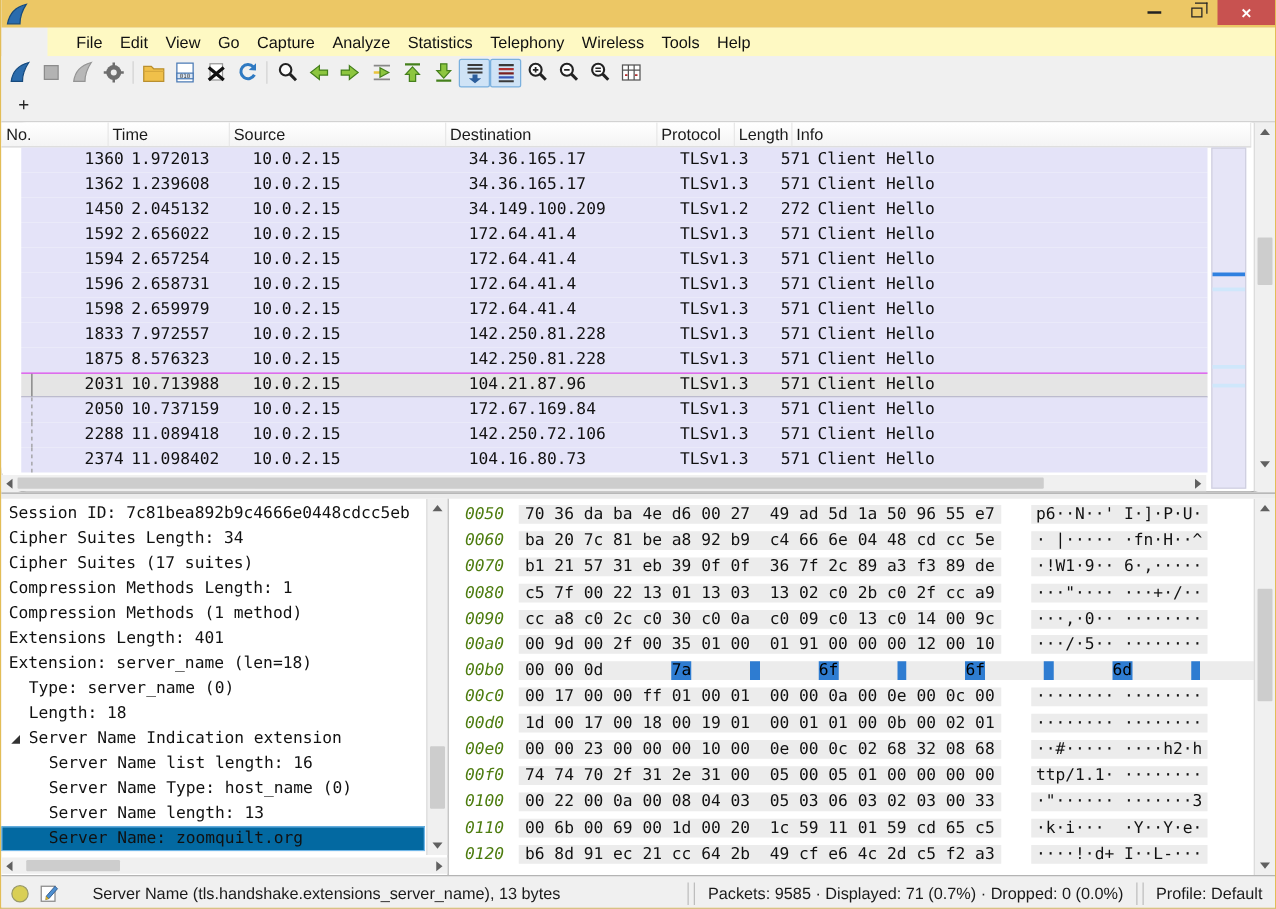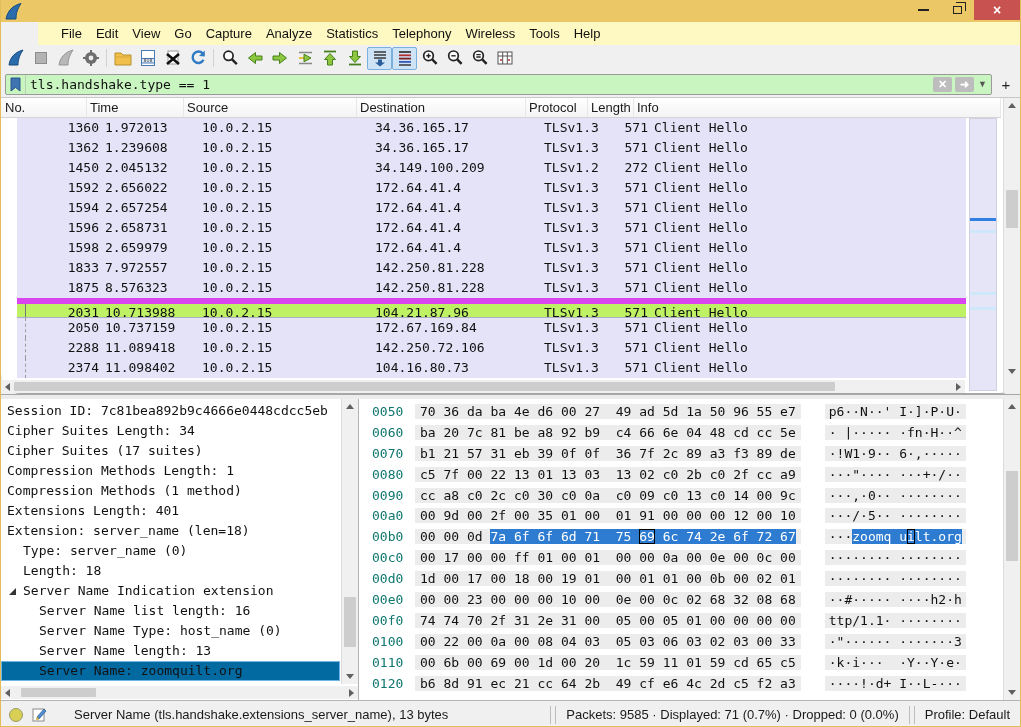--- a/index.html
+++ b/index.html
@@ -37,21 +37,21 @@
   .fdrop{width:13px;text-align:center;color:#555;font-size:9px;margin-left:2px;}
   .fplus{width:20px;height:21px;text-align:center;font-size:15px;color:#222;line-height:21px;margin-left:4px;}
   
   .plist{position:relative;height:296px;background:#fff;border-bottom:1px solid #a6a6a6;border-radius:20px;}
   .pgrid{display:grid;grid-template-columns:86px 97px 173px 169px 62px 46px 1fr;}
   .phead{position:absolute;left:0;top:0;right:19px;height:20px;background:linear-gradient(#fff,#f4f4f4);
        border-bottom:1px solid #d4d4d4;font-size:13px;color:#1a1a1a;}
   .phead span{padding:2px 0 0 3px;border-right:1px solid #e8e8e8;overflow:hidden;white-space:nowrap;}
   .prows{position:absolute;left:16px;top:20px;right:54px;font-family:"DejaVu Sans Mono","Liberation Mono",monospace;font-size:13px;}
   .prow{position:relative;height:20px;line-height:20px;background:#e4e3f8;white-space:nowrap;}
-  .prow.sel{background:#bef264;border-top:6px solid #d946ef;border-bottom:1px solid #aeadc6;line-height:18px;}
+  .prow.sel{background:#e5e5e5;border-top:1px solid #d946ef;border-bottom:1px solid #aeadc6;line-height:18px;}
   .prow span{display:block;overflow:hidden;}
   .c-no{text-align:right;padding-right:4px;}
   .c-time,.c-src,.c-dst,.c-proto{padding-left:2px;}
   .c-len{text-align:right;padding-right:2px;}
   .c-info{padding-left:4px;}
   .rel{position:absolute;left:8px;top:0;bottom:0;width:1px;}
   .rel.solid{border-left:1px solid #777;}
   .rel.dashed{border-left:1px dashed #999;}
   
   .minimap{position:absolute;top:20px;right:23px;width:28px;bottom:2px;background:#e6e5f7;border:1px solid #d0d0e0;}
@@ -78,25 +78,25 @@
   .dline.lvl1 .txt{padding-left:22px;}
   .dline.lvl2 .txt{padding-left:38px;}
   .dline .tri{position:absolute;left:8px;top:7px;width:0;height:0;border-left:7px solid transparent;border-bottom:7px solid #333;}
   .dline.dsel .txt{background:#0369a1;box-shadow:inset 0 0 0 1px #6fb6e8;margin-right:1px;}
   .details .vsb{bottom:16px;}
   .details .hsb{left:0;right:0;bottom:1px;}
   
   .hexpane{position:absolute;left:361px;top:0;right:0;bottom:0;overflow:hidden;}
   .hexrows{position:absolute;left:0;top:3px;right:18px;font-family:"DejaVu Sans Mono","Liberation Mono",monospace;font-size:13px;}
   .hexrow{height:20.9px;line-height:20.9px;white-space:pre;}
-  .off{display:inline-block;width:34px;margin-left:10px;color:#0f766e;}
+  .off{display:inline-block;width:34px;margin-left:10px;color:#4d7c0f;font-style:italic;}
   .hx{background:#ececec;padding:0 5px;margin-left:9px;}
   .as{background:#ececec;padding:0 4px;margin-left:24px;}
   .hx span,.as span{white-space:pre;}
-  .hl{background:#2e7cd1;color:#ffffff;}
+  .hl{background:#2e7cd1;color:#000000;margin-left:47px;}
   .cur{box-shadow:inset 0 0 0 1px #000;}
   
   .statusbar{position:relative;height:28px;background:#f0f0f0;border-top:1px solid #b4b4b4;
         display:flex;align-items:center;font-size:13px;color:#1a1a1a;}
   .sb-left{display:flex;align-items:center;gap:9px;padding-left:8px;flex:1;min-width:0;}
   .sb-text{white-space:nowrap;overflow:hidden;padding-left:18px;}
   .sb-div{width:1px;height:18px;background:#bdbdbd;margin:0 2px;}
   .sb-pkts{white-space:nowrap;padding:0 8px;}
   .sb-prof{white-space:nowrap;padding:0 10px 0 8px;}
   .expert{width:14px;height:14px;border-radius:50%;background:#d9cf55;border:1px solid #9a9a6a;}
@@ -265,33 +265,20 @@
       <span class="tbtn">
         <svg width="20" height="20" viewBox="0 0 20 20">
           <rect x="3" y="4" width="14" height="12" fill="#fff" stroke="#555"></rect>
           <path d="M7.7 4 v12 M12.3 4 v12 M3 8 h14" stroke="#555"></path>
           <path d="M5 12 h2 M13 12 h2" stroke="#b03030" stroke-width="1.4"></path>
         </svg>
       </span>
     </div>
 
   <div class="filterbar">
-    <div class="ffield">
-      <span class="fbookmark">
-        <svg width="13" height="15" viewBox="0 0 13 15">
-            <path d="M2 1 h9 v13 l-4.5 -3.6 L2 14 Z" fill="#3f74b3" stroke="#2a5486"></path>
-          </svg>
-      </span>
-      <input spellcheck="false" value="tls.handshake.type == 1" style="">
-      <span class="fctl">
-        <span class="fsq">✕</span>
-        <span class="fsq">➜</span>
-        <span class="fdrop">▼</span>
-      </span>
-    </div>
     <span class="fplus">+</span>
   </div>
 
   <div class="plist">
     <div class="phead pgrid">
         <span style="padding-left: 4px;">No.</span>
         <span>Time</span>
         <span>Source</span>
         <span>Destination</span>
         <span>Protocol</span>

